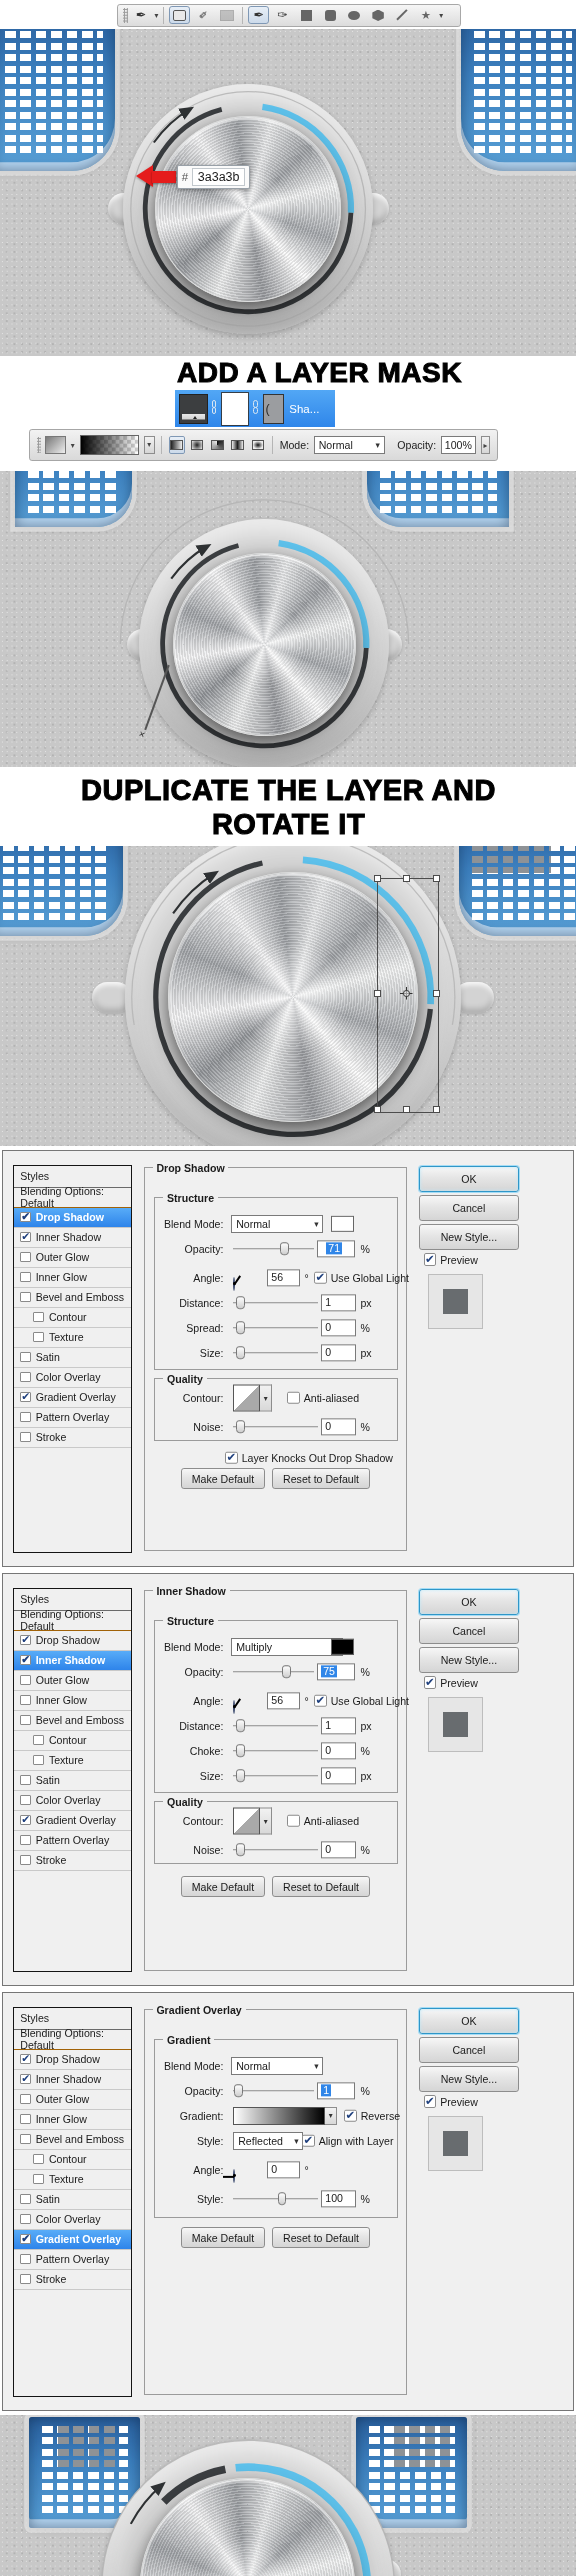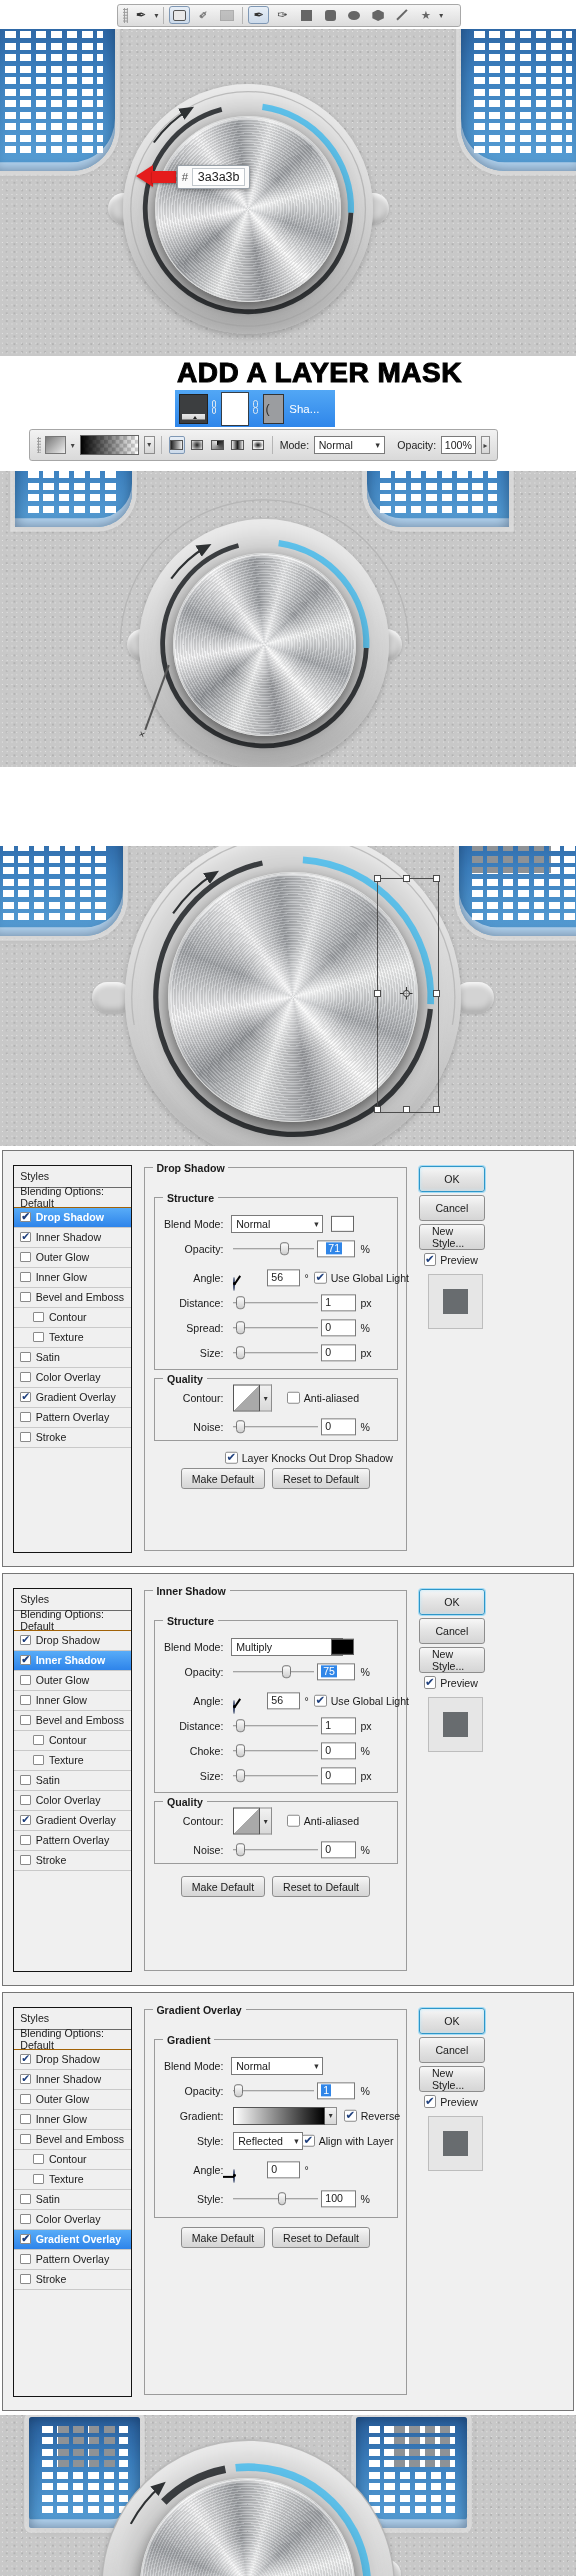--- a/index.html
+++ b/index.html
@@ -121,21 +121,21 @@
   .cbwrap{display:flex;align-items:center;}
   .dial{width:29px;height:29px;border-radius:50%;border:1.9px solid #3c4a6e;box-sizing:border-box;position:relative;background:radial-gradient(circle at 38% 32%,#ffffff,#e8edf4 60%,#cfd8e4);}
   .needle{position:absolute;left:50%;top:50%;width:10.6px;height:1.9px;background:#000;transform-origin:0 50%;}
   .dial::after{content:"";position:absolute;left:50%;top:50%;width:2.9px;height:2.9px;margin:-1.4px 0 0 -1.4px;background:#000;border-radius:50%;}
   .ct-thumb{width:27px;height:27px;border:1px solid #555;background:linear-gradient(to bottom right,#fff 49.5%,#a9a9a9 50%);box-sizing:border-box;}
   .ct-caret{width:11.5px;height:27px;border:1px solid #8d8d8d;border-left:none;background:linear-gradient(#f2f2f2,#d8d8d8);display:flex;align-items:center;justify-content:center;font-size:7.7px;color:#333;box-sizing:border-box;}
   .grad-prev{height:18px;border:1px solid #555;background:linear-gradient(to right,#fff,#000);box-sizing:border-box;}
   .def-row{position:absolute;left:0;right:0;display:flex;justify-content:center;gap:7.7px;}
   .wbtn{height:21px;background:linear-gradient(#f7f7f7,#e5e5e5 45%,#d5d5d5);border:1px solid #8d8d8d;border-radius:2.9px;display:flex;align-items:center;justify-content:center;padding:0 9.6px;font-size:10.6px;box-sizing:border-box;}
   .btn-col{position:absolute;left:416px;top:15.4px;width:79px;}
-  .btn-col .wbtn{position:absolute;left:0;width:66px;padding:12px;}
+  .btn-col .wbtn{position:absolute;left:0;width:100px;padding:12px;text-align:center;}
   .wbtn.default{border-color:#2f96c8;box-shadow:0 0 0 1px #a4dcf5,inset 0 0 3.8px #bce7f8;}
   .pv-row{position:absolute;left:5px;display:flex;align-items:flex-end;}
   .pv-swatch{position:absolute;left:9.6px;width:55px;height:55px;background:#e6e6e6;border:1px solid #bdbdbd;box-sizing:border-box;}
   .pv-swatch::after{content:"";position:absolute;left:13.5px;top:13.5px;width:25px;height:25px;background:#686c6f;}
 </style>
 </head>
 <body>
 
 <div id="stage">
 
@@ -282,20 +282,24 @@
         </defs>
       <circle cx="275" cy="180" r="150" fill="none" pathLength="360" stroke="#b3b3b3" stroke-width="1.3" stroke-dasharray="180 360" transform="rotate(-180 275 180)" opacity="0.85"></circle>
       <circle cx="275" cy="180" r="106" fill="none" pathLength="360" stroke="#3b3e41" stroke-width="5" stroke-dasharray="253 360" transform="rotate(2 275 180)"></circle>
       <circle cx="275" cy="180" r="106" fill="none" pathLength="360" stroke="#5ec2ec" stroke-width="6.5" stroke-dasharray="84 360" transform="rotate(-82 275 180)"></circle>
       <path d="M178,112 A118,118 0 0 1 216,78" fill="none" stroke="#2e3133" stroke-width="2.2" marker-end="url(#ah2)"></path>
     </svg>
     <div class="knob-face" style="left:173px;top:82px;width:183px;height:183px;"></div>
     <div class="pen-path" style="left:156px;top:192px;height:69px;"></div>
   </div>
 
+  <div class="banner" style="top:767px;height:79px;font-size:29px;line-height:34px;">
+    <span>DUPLICATE THE LAYER AND</span>
+    <span>ROTATE IT</span>
+  </div>
 
   <div class="knob-scene" style="top:846px;height:300px;">
     <div class="eq-panel" style="left:-9.6px;top:-23px;width:133px;height:113px;border-radius:0 0 38px 0;">
         <div class="eq-bars"></div>
       </div>
     <div class="eq-panel" style="left:459px;top:-23px;width:133px;height:113px;border-radius:0 0 0 38px;">
       <div class="eq-bars"></div>
       <div class="eq-gray" style="left:12.5px;top:9.6px;width:60%;height:36%;"></div>
     </div>
     <div class="knob-ear" style="left:92px;top:136px;width:40px;height:31px;"></div>

